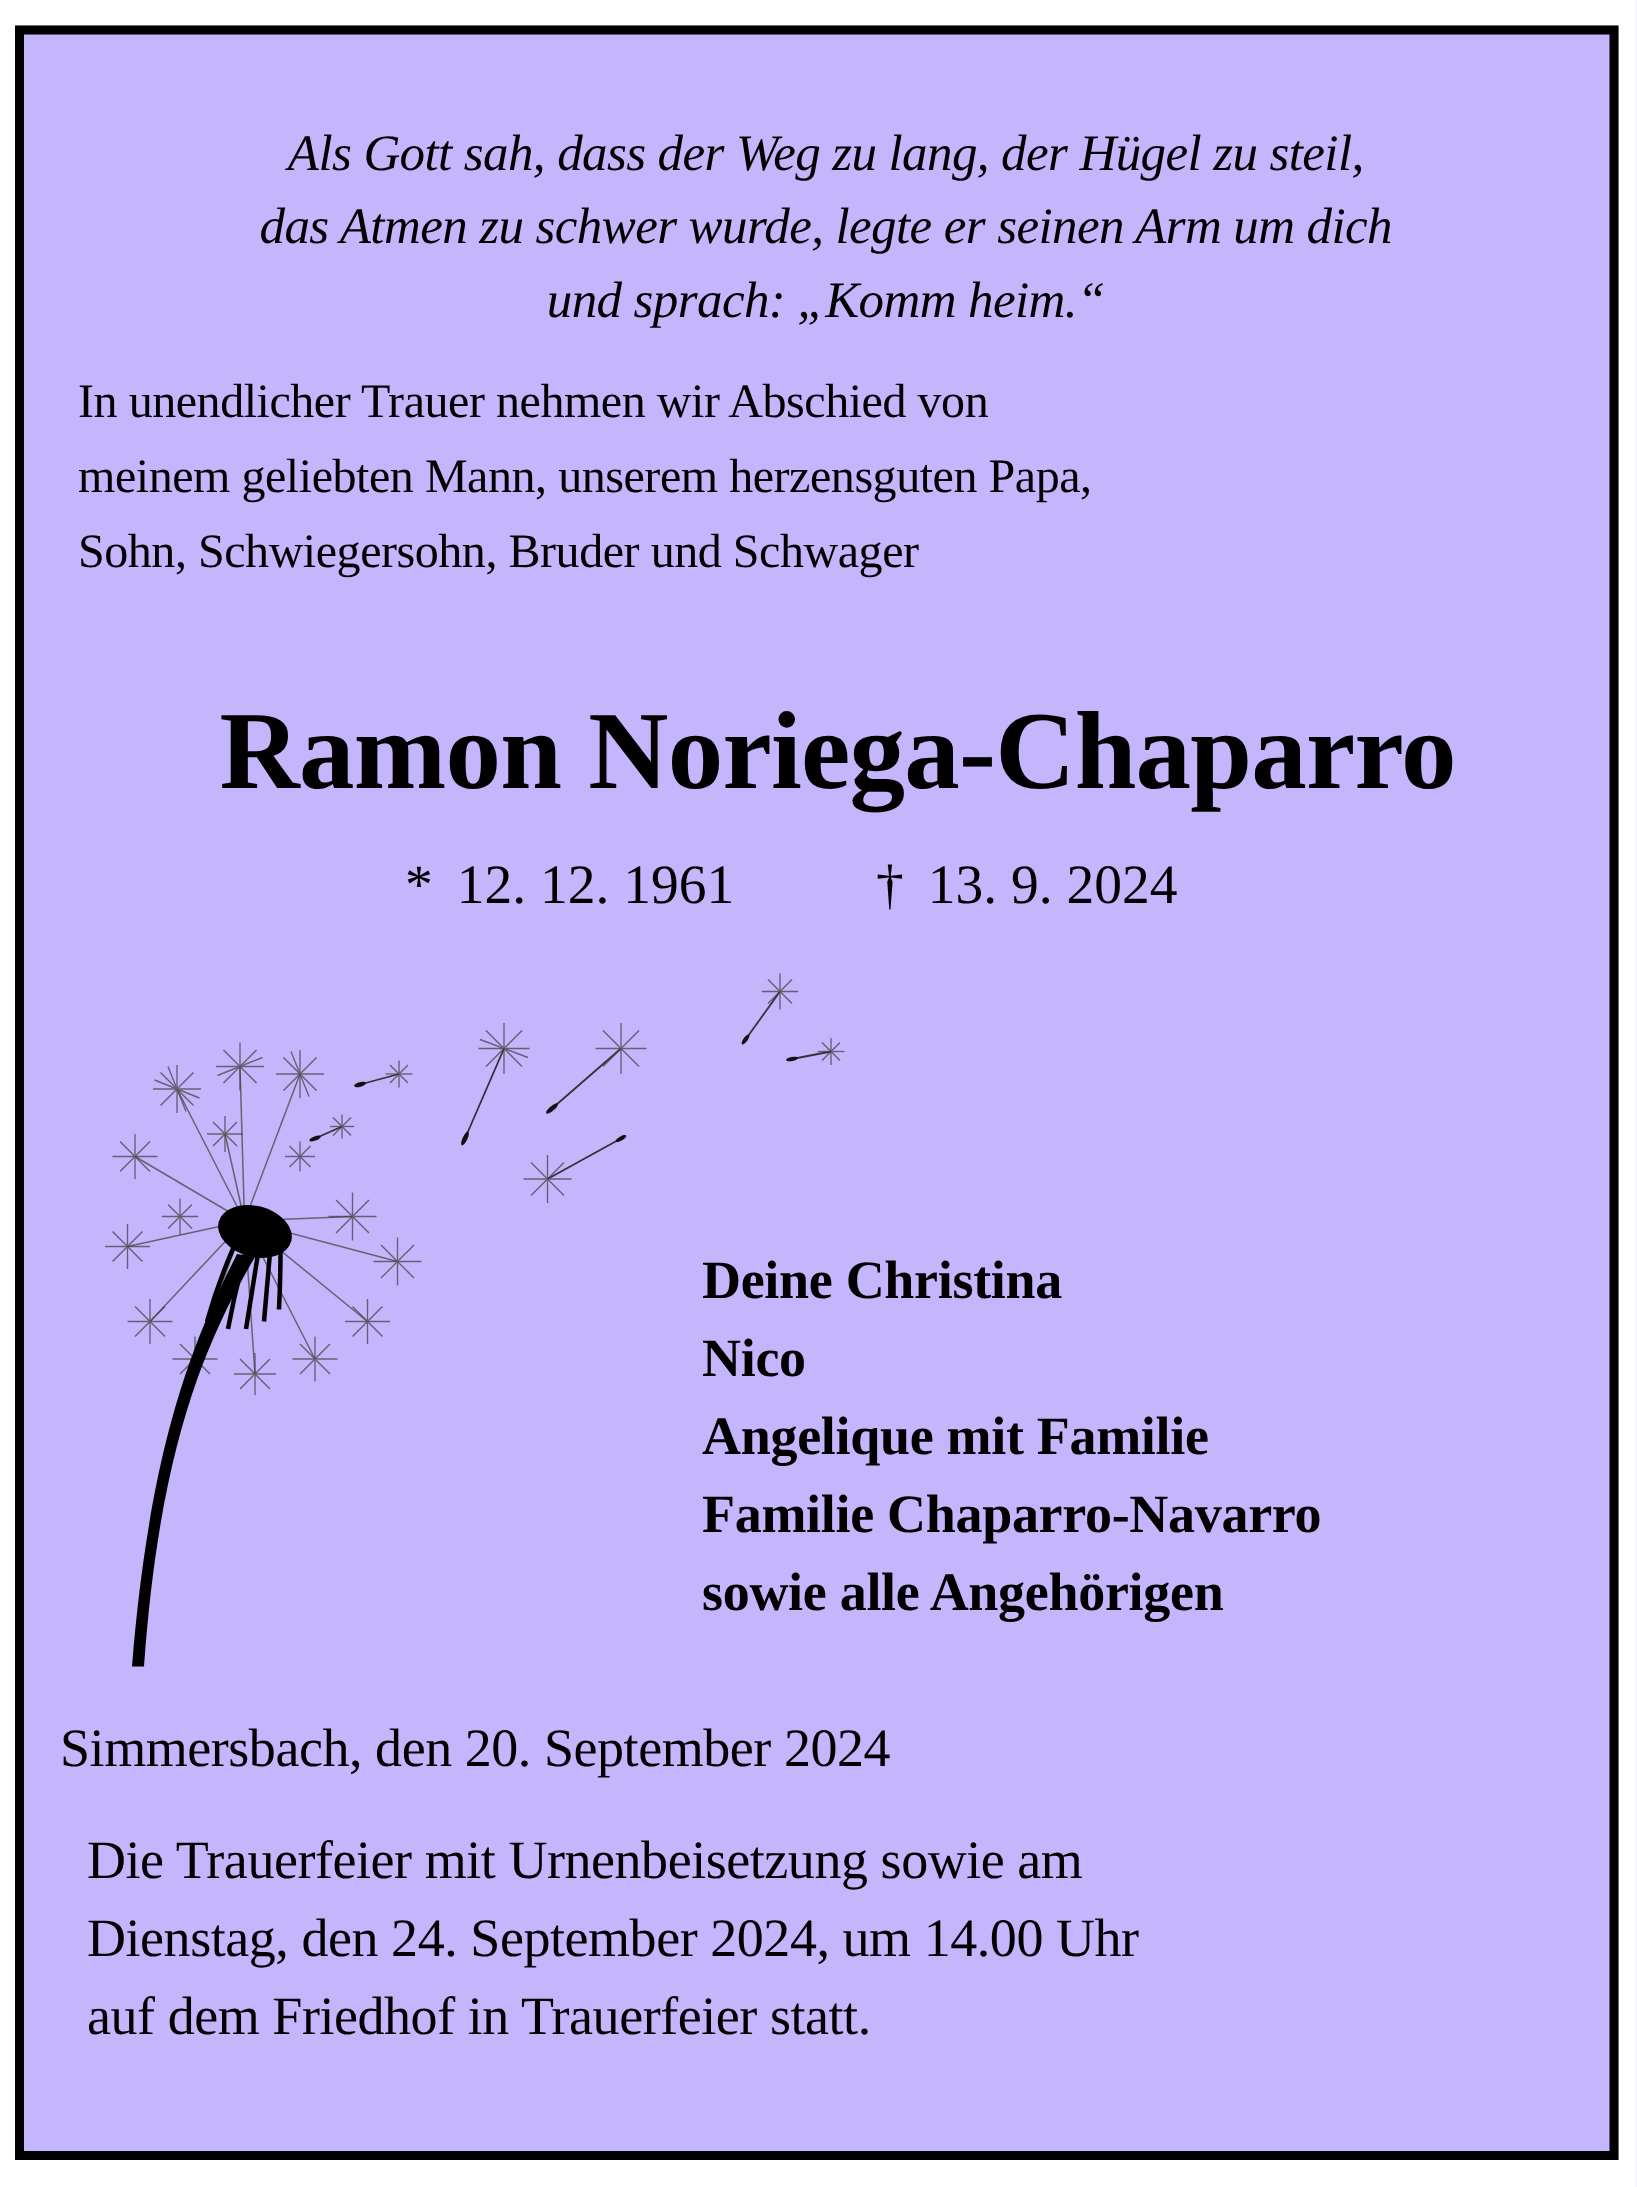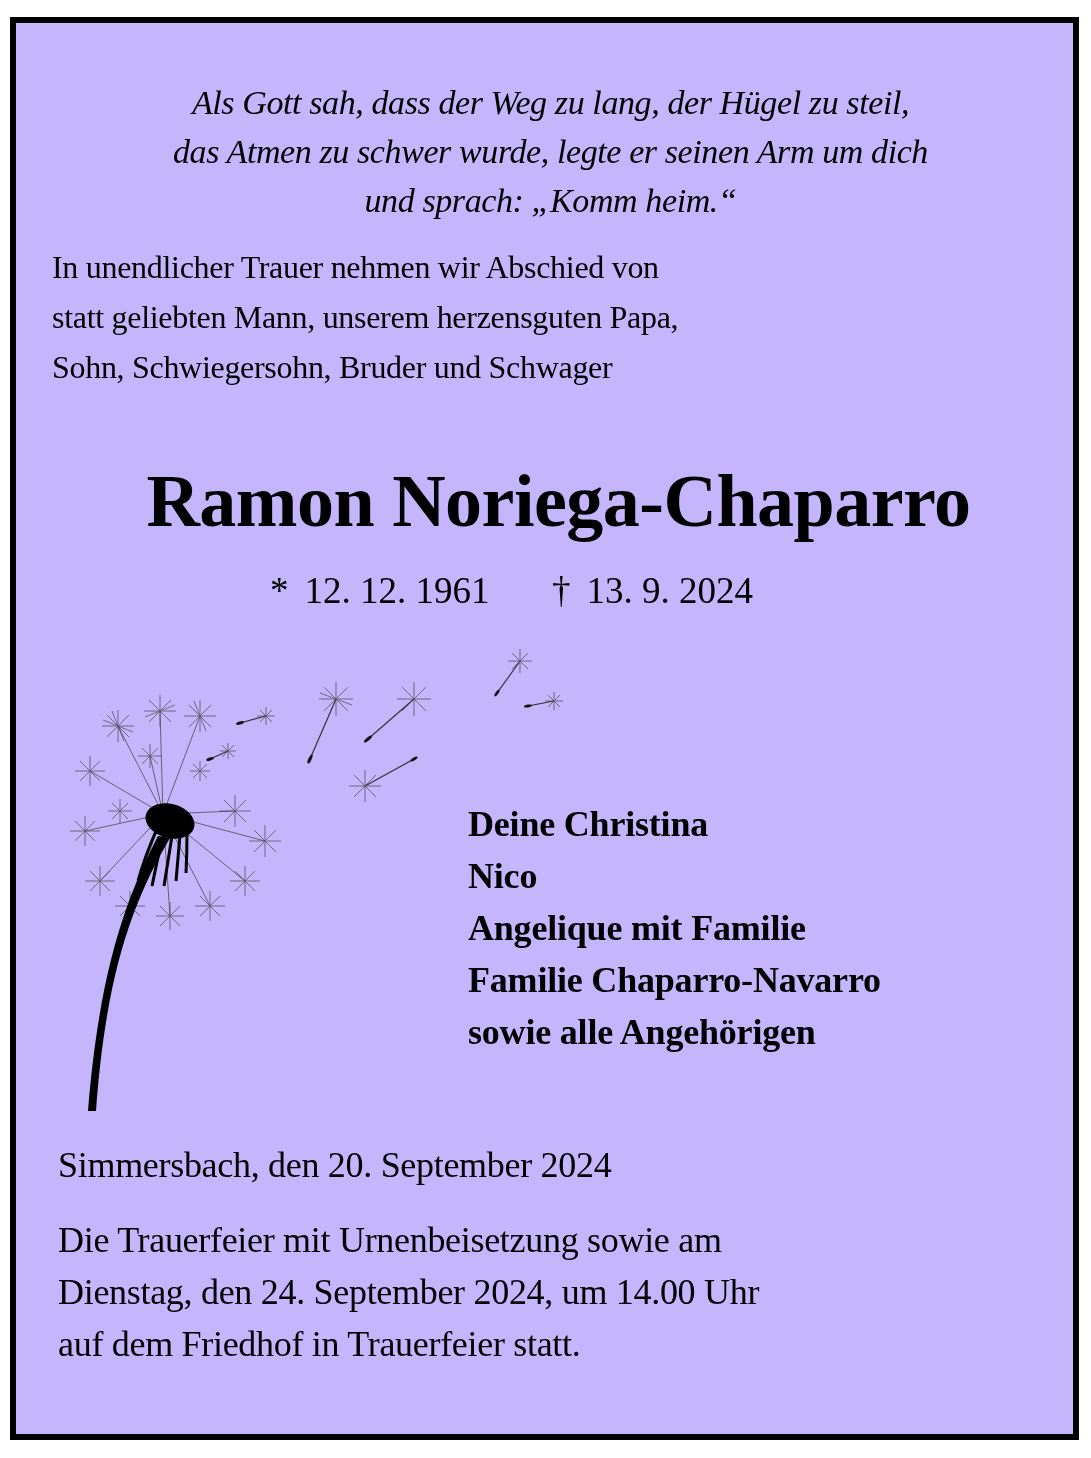--- a/index.html
+++ b/index.html
@@ -42,31 +42,31 @@
 <div class="frame">
 
   <p class="abs serif quote">
     <span>Als Gott sah, dass der Weg zu lang, der Hügel zu steil,</span>
     <span>das Atmen zu schwer wurde, legte er seinen Arm um dich</span>
     <span>und sprach: „Komm heim.“</span>
   </p>
 
   <p class="abs serif intro" style="left:36px;top:219px;">
     <span>In unendlicher Trauer nehmen wir Abschied von</span>
-    <span>statt geliebten Mann, unserem herzensguten Papa,</span>
+    <span>meinem geliebten Mann, unserem herzensguten Papa,</span>
     <span>Sohn, Schwiegersohn, Bruder und Schwager</span>
   </p>
 
   <h1 class="abs serif name" style="top:438px;">Ramon Noriega-Chaparro</h1>
 
   <div class="abs serif dates" style="top:545px;left:0;width:1069px;height:50px;">
     <span class="birth" style="left:254px;">
       <span class="sym">*</span><span>12. 12. 1961</span>
     </span>
-    <span class="death" style="left:536px;text-align:right;">
+    <span class="death" style="left:568px;text-align:right;">
       <span class="sym">†</span><span>13. 9. 2024</span>
     </span>
   </div>
 
   <svg class="dandelion" viewBox="0 0 560 490" style="left:44px;top:608px;">
     <g stroke="#555" stroke-width="1" fill="none" opacity="0.85">
 
       <line x1="103" y1="183" x2="58" y2="95"></line>
       <line x1="103" y1="183" x2="100" y2="80"></line>
       <line x1="103" y1="183" x2="140" y2="85"></line>
@@ -247,29 +247,29 @@
     <g stroke="#000" stroke-width="3" fill="none">
       <path d="M96 200 Q 85 225 78 250"></path>
       <path d="M104 203 Q 97 228 92 255"></path>
       <path d="M112 205 Q 108 230 104 255"></path>
       <path d="M120 204 Q 118 228 116 250"></path>
       <path d="M127 202 Q 127 222 126 242"></path>
     </g>
     <path d="M98 205 C 70 260, 40 330, 28 480 L 36 480 C 46 340, 74 268, 110 207 Z" fill="#000"></path>
   </svg>
 
-  <div class="abs serif mourners" style="left:452px;top:775px;">
+  <div class="abs serif mourners" style="left:452px;top:804px;">
     <span>Deine Christina</span>
     <span>Nico</span>
     <span>Angelique mit Familie</span>
     <span>Familie Chaparro-Navarro</span>
     <span>sowie alle Angehörigen</span>
   </div>
 
-  <p class="abs serif placedate" style="left:42px;top:1118px;">Simmersbach, den 20. September 2024</p>
+  <p class="abs serif placedate" style="left:24px;top:1118px;">Simmersbach, den 20. September 2024</p>
 
   <p class="abs serif funeral" style="left:42px;top:1191px;">
     <span>Die Trauerfeier mit Urnenbeisetzung sowie am</span>
     <span>Dienstag, den 24. September 2024, um 14.00 Uhr</span>
     <span>auf dem Friedhof in Trauerfeier statt.</span>
   </p>
 
 </div>
 
 </body></html>

